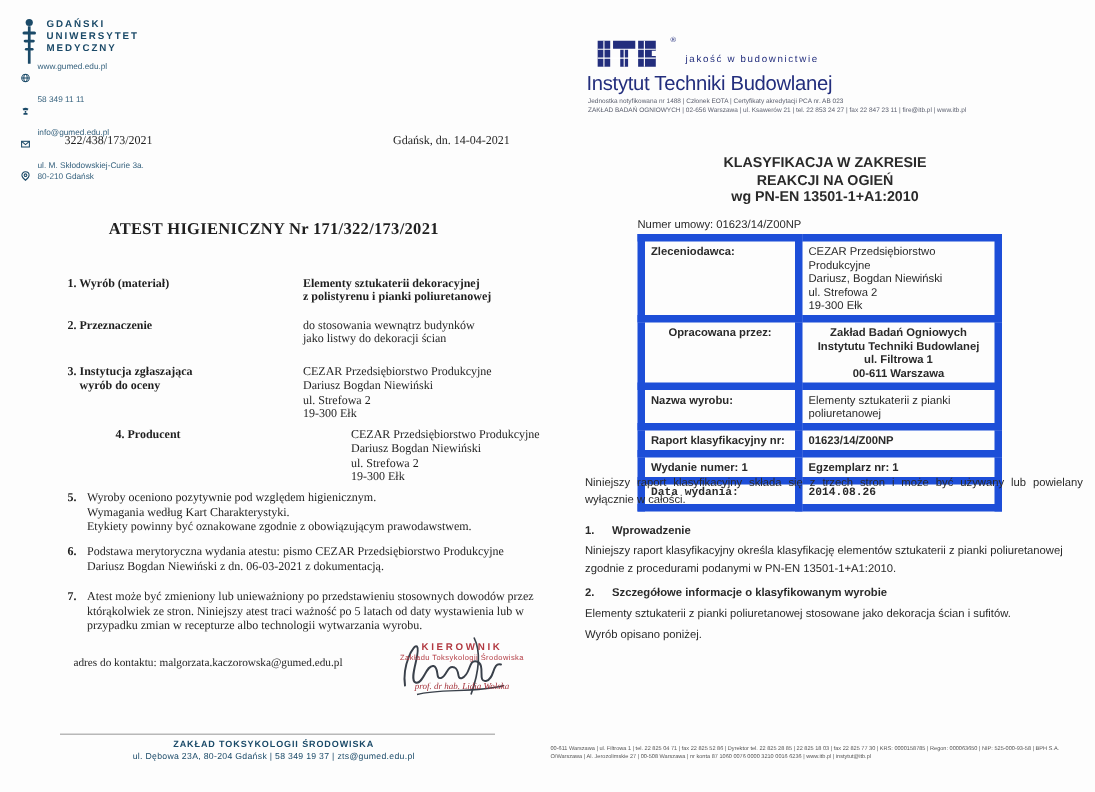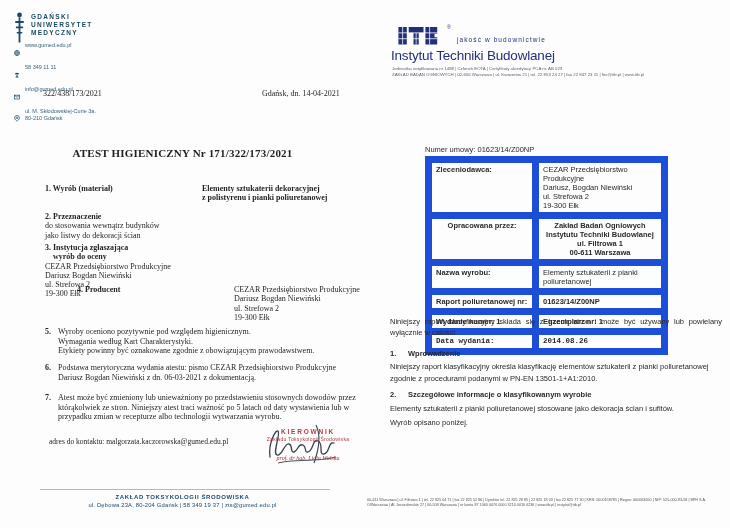--- a/index.html
+++ b/index.html
@@ -44,21 +44,21 @@
   #right-doc{left:365px;top:0;width:365px;height:391px;font-family:"Liberation Sans", sans-serif;color:#2a2a2a;}
   .itb-reg{left:82px;top:24px;font-size:5px;color:#232e7d;}
   .itb-tagline{left:92px;top:36px;font-size:6.5px;letter-spacing:1.1px;color:#232e7d;}
   .itb-name{left:26px;top:48px;font-size:13.5px;color:#232e7d;letter-spacing:-.2px;}
   .tiny{font-size:6px;line-height:7px;color:#5b5f6e;transform:scale(.72);transform-origin:left top;width:460px;}
   .info1{left:27px;top:66px;}
   .info2{left:27px;top:71.5px;}
   .r-title{left:10px;top:103px;width:350px;font-size:9.5px;line-height:11.5px;font-weight:bold;}
   .contract{left:60px;top:145px;font-size:7.5px;}
   table.cls{left:60px;top:156px;border-collapse:collapse;width:243px;table-layout:fixed;}
-  table.cls td{border:7px solid #1d4ed8;font-size:7.5px;line-height:9px;padding:2px 4px;vertical-align:top;margin-top:26px;}
+  table.cls td{border:5px solid #1d4ed8;font-size:7.5px;line-height:9px;padding:2px 4px;vertical-align:top;margin-top:26px;}
   table.cls td.lab{width:92px;font-weight:bold;}
   tr.h0{height:38px;} tr.h1{height:41px;text-align:center;} tr.h2{height:22px;}
   tr.h3{height:16px;} tr.h4{height:16px;} tr.h5{height:17px;font-family:Liberation Mono, monospace;}
   .vbold td.val{font-weight:bold;}
   .note{left:25px;top:317px;width:332px;font-size:7.5px;line-height:10.5px;text-align:justify;}
   .sec-head{left:25px;width:330px;display:flex;font-size:7.5px;font-weight:bold;}
   .sec-head .num{width:18px;flex:none;}
   .sec-body{left:25px;width:332px;font-size:7.5px;}
   .s1b{top:361px;line-height:12px;}
   .s2b{top:402px;line-height:14px;}
@@ -130,26 +130,26 @@
     <div class="abs ref-num">322/438/173/2021</div>
     <div class="abs date-line">Gdańsk, dn. 14-04-2021</div>
 
     <div class="abs doc-title center">ATEST HIGIENICZNY Nr 171/322/173/2021</div>
 
     <div class="abs item" style="top:184px;">
       <span class="lab pl">1. Wyrób (materiał)</span>
       <span class="val pl b">Elementy sztukaterii dekoracyjnej
 z polistyrenu i pianki poliuretanowej</span>
     </div>
-    <div class="abs item" style="top:212px;flex-direction:column;">
+    <div class="abs item" style="top:212px;">
       <span class="lab pl">2. Przeznaczenie</span>
       <span class="val pl">do stosowania wewnątrz budynków
 jako listwy do dekoracji ścian</span>
     </div>
-    <div class="abs item" style="top:243px;flex-direction:column;">
+    <div class="abs item" style="top:243px;">
       <span class="lab pl">3. Instytucja zgłaszająca
 &nbsp;&nbsp;&nbsp;&nbsp;wyrób do oceny</span>
       <span class="val pl">CEZAR Przedsiębiorstwo Produkcyjne
 Dariusz Bogdan Niewiński
 ul. Strefowa 2
 19-300 Ełk</span>
     </div>
     <div class="abs item" style="top:285px;margin-left:32px;">
       <span class="lab pl">4. Producent</span>
       <span class="val pl">CEZAR Przedsiębiorstwo Produkcyjne
@@ -209,20 +209,23 @@
           <path d="M5.5,0 V23 M23.3,7.7 V23 M41,0 V23"></path>
         </g>
       </svg>
     </span>
     <span class="abs itb-reg">®</span>
     <div class="abs itb-tagline">jakość w budownictwie</div>
     <div class="abs itb-name">Instytut Techniki Budowlanej</div>
     <div class="abs tiny info1">Jednostka notyfikowana nr 1488 | Członek EOTA | Certyfikaty akredytacji PCA nr. AB 023</div>
     <div class="abs tiny info2">ZAKŁAD BADAŃ OGNIOWYCH | 02-656 Warszawa | ul. Ksawerów 21 | tel. 22 853 24 27 | fax 22 847 23 11 | fire@itb.pl | www.itb.pl</div>
 
+    <div class="abs r-title center pl">KLASYFIKACJA W ZAKRESIE
+REAKCJI NA OGIEŃ
+wg PN-EN 13501-1+A1:2010</div>
     <div class="abs contract">Numer umowy: 01623/14/Z00NP</div>
 
     <table class="cls abs">
       <tbody>
           <tr class="h0">
         <td class="lab">Zleceniodawca:</td>
         <td class="val pl">CEZAR Przedsiębiorstwo Produkcyjne
 Dariusz, Bogdan Niewiński
 ul. Strefowa 2
 19-300 Ełk</td>
@@ -233,21 +236,21 @@
 Instytutu Techniki Budowlanej
 ul. Filtrowa 1
 00-611 Warszawa</td>
       </tr>
       <tr class="h2">
         <td class="lab">Nazwa wyrobu:</td>
         <td class="val pl">Elementy sztukaterii z pianki
 poliuretanowej</td>
       </tr>
       <tr class="h3 vbold">
-        <td class="lab">Raport poliuretanowej nr:</td>
+        <td class="lab">Raport klasyfikacyjny nr:</td>
         <td class="val">01623/14/Z00NP</td>
       </tr>
       <tr class="h4 vbold">
         <td class="lab">Wydanie numer:  1</td>
         <td class="val">Egzemplarz nr: 1</td>
       </tr>
       <tr class="h5 vbold">
         <td class="lab">Data wydania:</td>
         <td class="val">2014.08.26</td>
       </tr>

